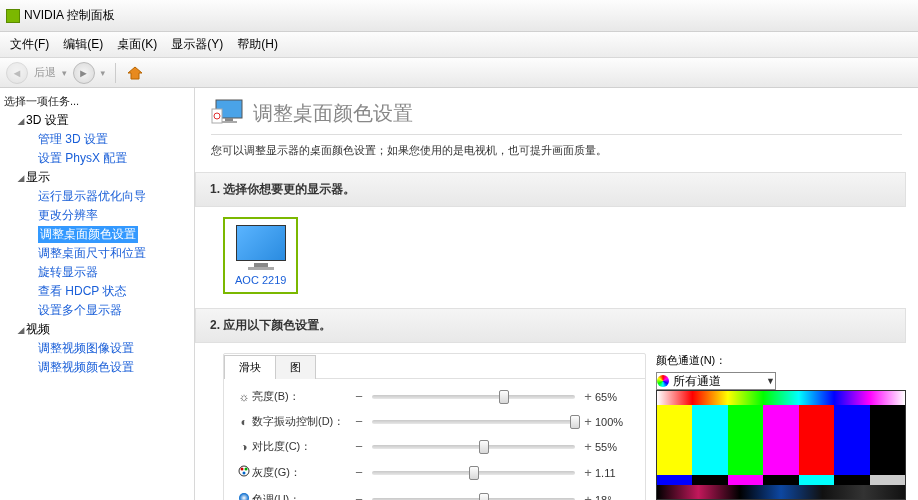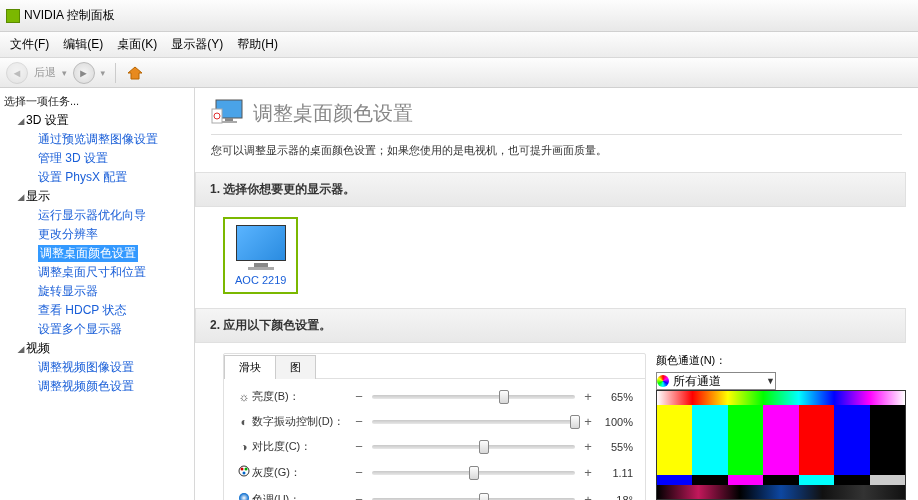--- a/index.html
+++ b/index.html
@@ -38,21 +38,21 @@
 .tabs { display: flex; border-bottom: 1px solid #e0e0e0; }
 .tab { padding: 4px 14px; border: 1px solid #ccc; border-bottom: none; background: #fff; font-size: 11px; position: relative; top: 1px; margin-right: -1px; }
 .tab.inactive { background: #f3f3f3; }
 .slider-body { padding: 10px 12px; }
 .srow { display: flex; align-items: center; margin-bottom: 10px; }
 .srow .sico { width: 16px; text-align: center; font-size: 12px; }
 .srow .slbl { width: 100px; font-size: 11px; color: #333; }
 .srow .minus, .srow .plus { width: 14px; text-align: center; color: #666; font-size: 13px; }
 .track { flex: 1; height: 4px; background: linear-gradient(#c8c8c8, #e8e8e8); border-radius: 2px; position: relative; margin: 0 6px; }
 .thumb { position: absolute; top: -5px; width: 10px; height: 14px; background: linear-gradient(#fdfdfd, #d8d8d8); border: 1px solid #888; border-radius: 2px; transform: translateX(-50%); }
-.sval { width: 38px; text-align: right; font-size: 11px; color: #333; }
+.sval { width: 38px; text-align: left; font-size: 11px; color: #333; }
 .right-col { width: 260px; }
 .chan-row { display: flex; align-items: center; margin-bottom: 4px; }
 .chan-row label { font-size: 11px; margin-right: 8px; }
 .combo { border: 1px solid #888; background: #fff; display: flex; align-items: center; padding: 1px 0; width: 120px; height: 18px; justify-content: space-between; }
 .combo .cico { width: 12px; height: 12px; border-radius: 50%; background: conic-gradient(red, magenta, blue, cyan, lime, yellow, red); margin-right: 4px; }
 .combo .cdrop { font-size: 9px; color: #333; }
 .testcard { border: 1px solid #333; width: 250px; margin-bottom: 6px; }
 .tc-top { height: 14px; background: linear-gradient(90deg, #fff, #f00, #ff0, #0f0, #0ff, #00f, #f0f, #fff); }
 .tc-bars { height: 70px; display: flex; }
 .tc-bars div { flex: 1; }
@@ -98,24 +98,20 @@
 <div class="main">
   <div class="sidebar">
     <div class="side-title">选择一项任务...</div>
     <div class="tree" id="tree">
         <div class="node cat indent1">
           <span class="tw">◢</span>
           <span class="lbl">3D 设置</span>
         </div>
         <div class="node indent2">
           <span class="tw"></span>
-          <span class="lbl">通过预览调整图像设置</span>
-        </div>
-        <div class="node indent2">
-          <span class="tw"></span>
           <span class="lbl">管理 3D 设置</span>
         </div>
         <div class="node indent2">
           <span class="tw"></span>
           <span class="lbl">设置 PhysX 配置</span>
         </div>
         <div class="node cat indent1">
           <span class="tw">◢</span>
           <span class="lbl">显示</span>
         </div>

